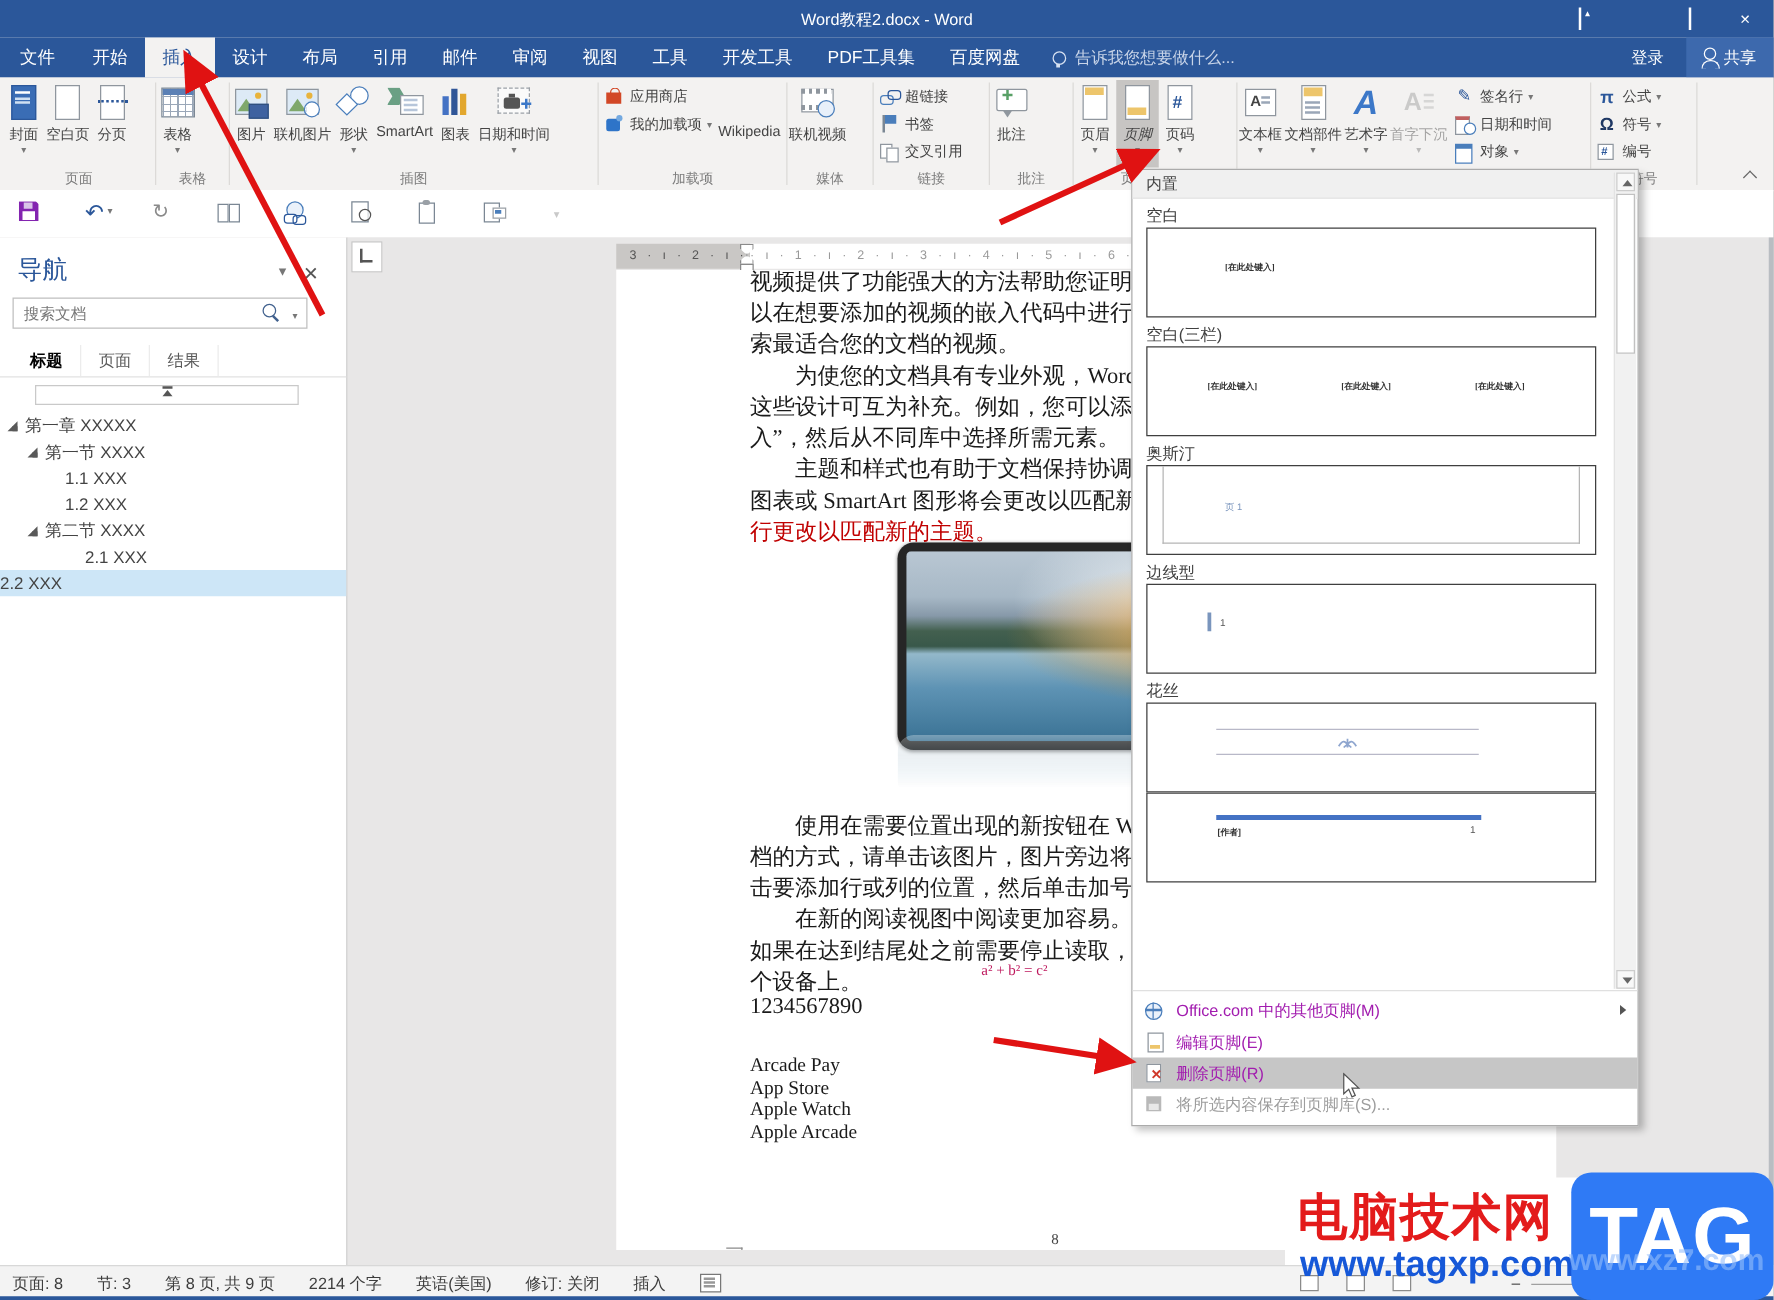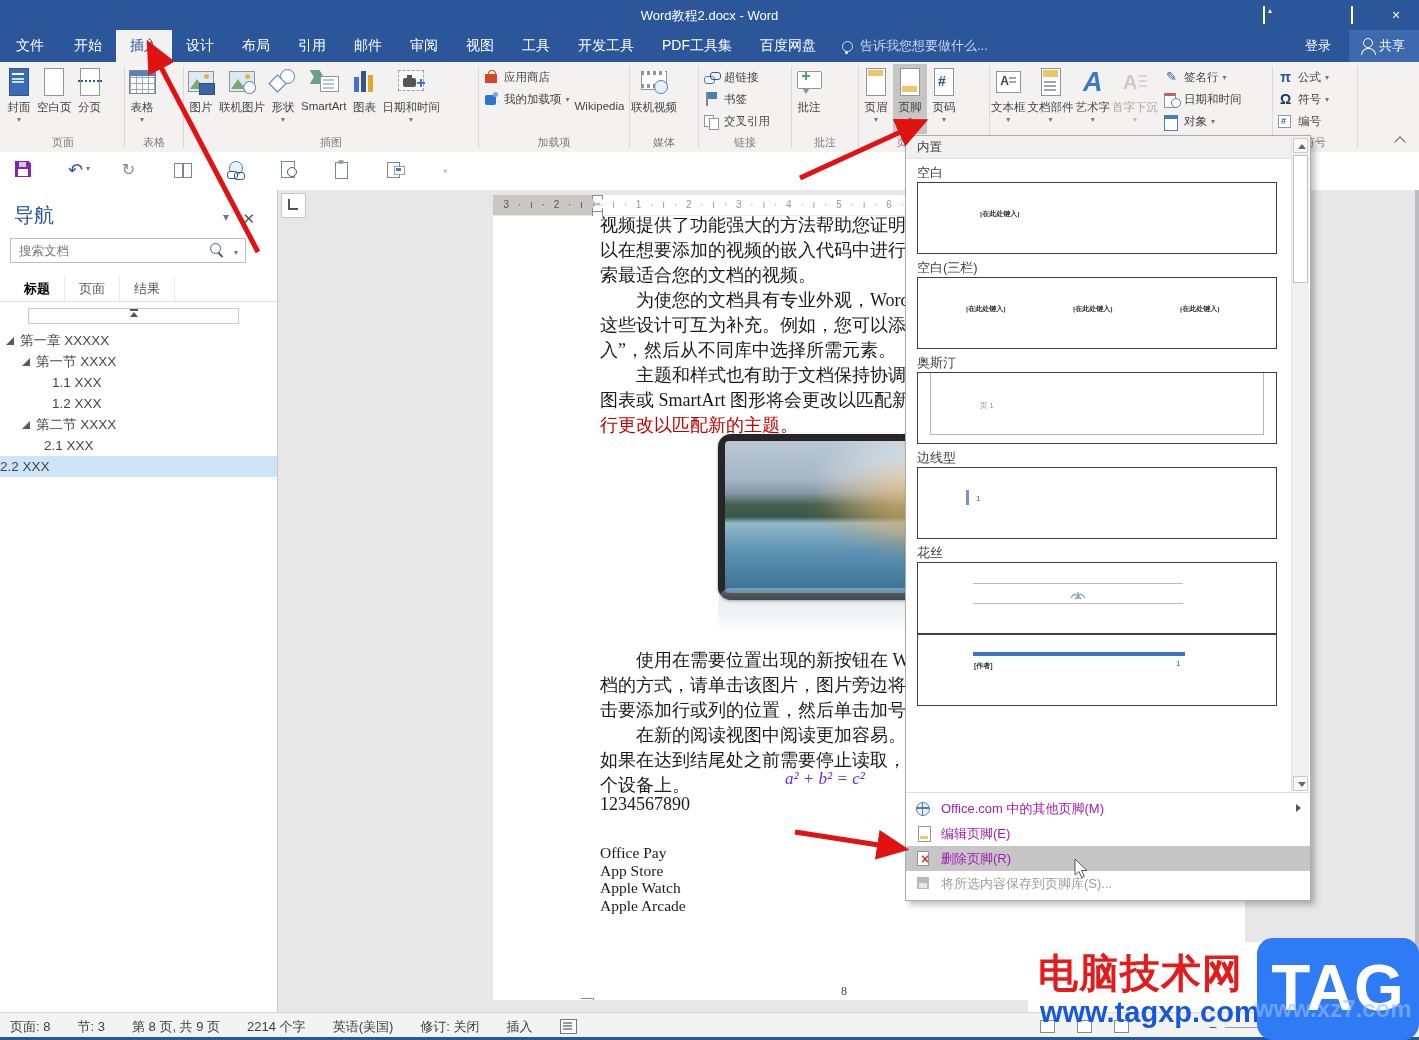--- a/index.html
+++ b/index.html
@@ -30,21 +30,21 @@
   .person::after{content:"";position:absolute;left:-3px;top:9px;width:13px;height:6px;border:1.5px solid #fff;border-bottom:none;border-radius:8px 8px 0 0;}
   
   .ribbon{position:absolute;left:0;top:62px;width:1419px;height:90px;background:#f3f2f1;border-bottom:1px solid #d4d2d0;}
   .rgroup{position:absolute;top:0;height:90px;}
   .rgdiv{position:absolute;top:4px;bottom:4px;width:1px;background:#dcdad8;}
   .rglabel{position:absolute;left:0;right:0;bottom:2px;text-align:center;font-size:11px;color:#7c7c7c;white-space:nowrap;}
   .rbody{position:absolute;left:0;top:2px;right:0;height:70px;display:flex;align-items:stretch;}
   .rbtn{flex:0 0 auto;display:flex;flex-direction:column;align-items:center;padding:3px 1px 0 1px;font-size:11.5px;color:#444;}
   .rbtn .rlbl{margin-top:3px;white-space:nowrap;}
   .rbtn .rarr{font-size:8px;color:#777;line-height:8px;margin-top:1px;}
-  .rbtn.hl{background:#c7c5c3;}
+  .rbtn.hl{background:#c7c5c3;font-style:italic;}
   .rbtn.dis{opacity:.45;filter:grayscale(1);}
   .rstack{display:flex;flex-direction:column;justify-content:flex-start;padding-top:2px;}
   .srow{display:flex;align-items:center;gap:4px;height:22px;font-size:11.5px;color:#444;padding:0 4px;white-space:nowrap;}
   .srow .sarr{font-size:8px;color:#777;}
   .chevron-collapse{position:absolute;right:14px;bottom:8px;width:9px;height:9px;}
   .chevron-collapse::before{content:"";position:absolute;left:0;top:3px;width:7px;height:7px;border-top:1.5px solid #666;border-left:1.5px solid #666;transform:rotate(45deg);}
   
   .ic{position:relative;width:32px;height:30px;display:block;flex:0 0 auto;}
   .ic i,.ic b,.ic u{position:absolute;display:block;}
   .cover-icon::before{content:"";position:absolute;left:6px;top:1px;width:18px;height:26px;background:#3a6db5;border:1px solid #2b579a;}
@@ -187,21 +187,21 @@
   .dline{font-size:18px;line-height:25px;color:#1a1a1a;}
   .redline{font-size:18px;line-height:25px;color:#c00000;}
   .tablet{position:absolute;left:225px;top:218px;width:330px;height:152px;background:#262626;border-radius:13px;padding:7px;box-shadow:0 1px 3px rgba(0,0,0,.4);}
   .tscreen{width:100%;height:100%;border-radius:4px;background:
     radial-gradient(ellipse at 82% 44%, rgba(225,150,45,.95), rgba(225,150,45,0) 50%),
     radial-gradient(ellipse at 60% 26%, rgba(245,248,250,.8), rgba(245,248,250,0) 40%),
     linear-gradient(180deg,#b9c7d3 0%,#a7b8c6 24%,#8799a9 34%,#43604f 42%,#39584a 50%,#93b8ca 54%,#5e93b4 72%,#3a7294 100%);}
   .treflect{position:absolute;left:225px;top:372px;width:344px;height:50px;opacity:.3;transform:scaleY(-1);border-radius:13px;background:
     linear-gradient(180deg,#262626 0%,#5e93b4 30%,#9db5c4 70%,#fff 100%);
     -webkit-mask-image:linear-gradient(0deg,#000,transparent 85%);mask-image:linear-gradient(0deg,#000,transparent 85%);}
-  .formula{position:absolute;left:292px;top:553px;font-size:17px;font-style:italic;color:#6d28d9;}
+  .formula{position:absolute;left:292px;top:553px;font-size:12px;color:#be185d;}
   .digits{position:absolute;left:107px;top:578px;font-size:18px;color:#1a1a1a;}
   #applelist{position:absolute;left:107px;top:628px;}
   .aline{font-size:15.5px;line-height:17.5px;color:#1a1a1a;}
   .pagenum{position:absolute;left:348px;top:768px;font-size:12px;color:#444;}
   .cornermark{position:absolute;left:88px;top:782px;width:12px;height:11px;border-top:1px solid #8a8a8a;border-right:1px solid #8a8a8a;}
   .docscroll{position:absolute;right:0;top:0;width:4px;height:822px;background:#b9bdc2;}
   
   .statusbar{position:absolute;left:0;top:1012px;width:1419px;height:28px;background:#f3f3f3;border-top:1px solid #d8d8d8;box-sizing:border-box;}
   .statusbar .blue{position:absolute;left:0;bottom:0;width:100%;height:3px;background:#2b579a;}
   #statusleft{position:absolute;left:10px;top:5px;display:flex;gap:27px;font-size:13px;color:#3d3d3d;white-space:nowrap;}
@@ -655,21 +655,21 @@
         </div>
       <div class="jumpbar">
           <i></i>
         </div>
       <div id="navtree">
           <div class="titem"><span class="caret" style="left: 6px;"></span><span style="padding-left: 20px;">第一章 XXXXX</span></div>
           <div class="titem"><span class="caret" style="left: 22px;"></span><span style="padding-left: 36px;">第一节 XXXX</span></div>
           <div class="titem"><span style="padding-left: 52px;">1.1 XXX</span></div>
           <div class="titem"><span style="padding-left: 52px;">1.2 XXX</span></div>
           <div class="titem"><span class="caret" style="left: 22px;"></span><span style="padding-left: 36px;">第二节 XXXX</span></div>
-          <div class="titem"><span style="padding-left: 44px;">2.1 XXX</span></div>
+          <div class="titem"><span style="padding-left: 68px;">2.1 XXX</span></div>
           <div class="titem sel"><span style="">2.2 XXX</span></div>
         </div>
     </div>
 
     <div class="lsel">
         <i></i>
       </div>
 
     <div class="ruler ruler-left">3 · ı · 2 · ı · 1 · ı</div>
     <div class="ruler ruler-right">· ı · 1 · ı · 2 · ı · 3 · ı · 4 · ı · 5 · ı · 6 · ı · 7 · ı · 8 · ı ·</div>
@@ -699,21 +699,21 @@
           <div class="dline">　　使用在需要位置出现的新按钮在 Word 中保存和共享文件。需要解释您文</div>
           <div class="dline">档的方式，请单击该图片，图片旁边将会显示布局选项按钮。当您处理表格时，单</div>
           <div class="dline">击要添加行或列的位置，然后单击加号。</div>
           <div class="dline">　　在新的阅读视图中阅读更加容易。可以折叠文档某些部分并关注所需文本。</div>
           <div class="dline">如果在达到结尾处之前需要停止读取，Word 会记住您的停止位置 - 即使在另一</div>
           <div class="dline">个设备上。</div>
         </div>
       <div class="formula">a² + b² = c²</div>
       <div class="digits">1234567890</div>
       <div id="applelist">
-          <div class="aline">Office Pay</div>
+          <div class="aline">Arcade Pay</div>
           <div class="aline">App Store</div>
           <div class="aline">Apple Watch</div>
           <div class="aline">Apple Arcade</div>
         </div>
       <div class="pagenum">8</div>
       <div class="cornermark"></div>
     </div>
 
     <div class="docscroll"></div>
   </div>

